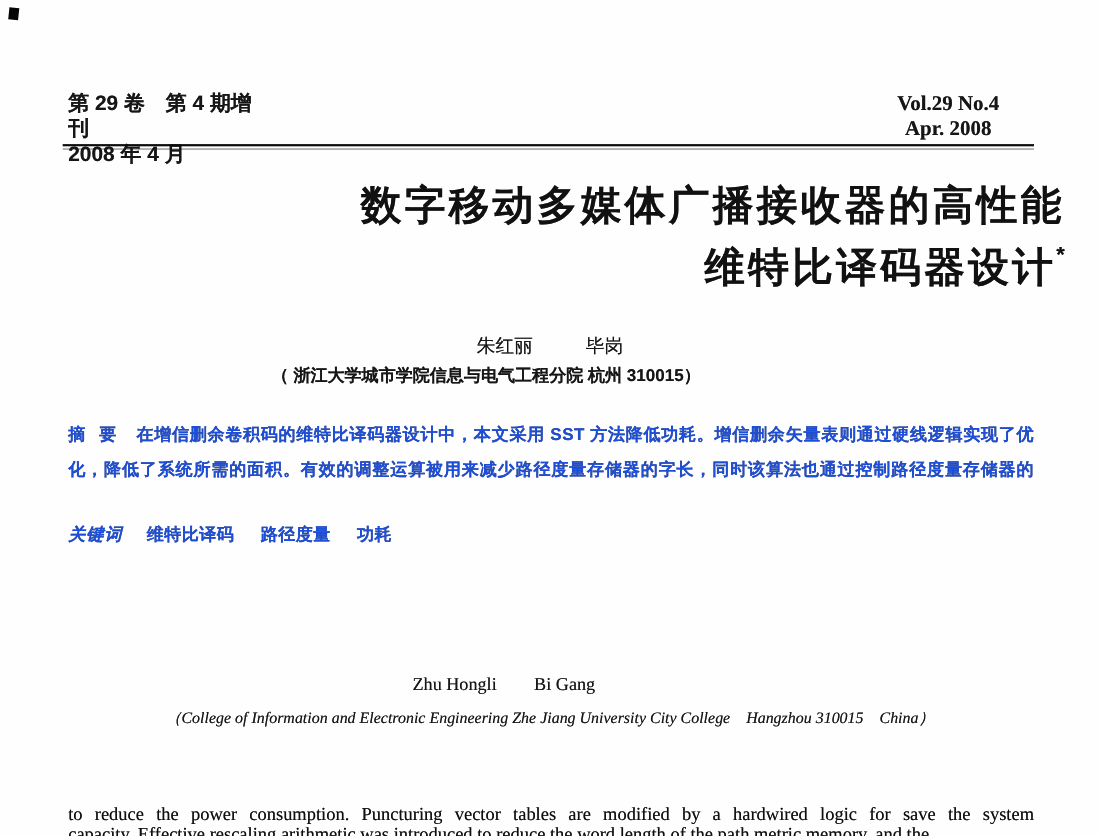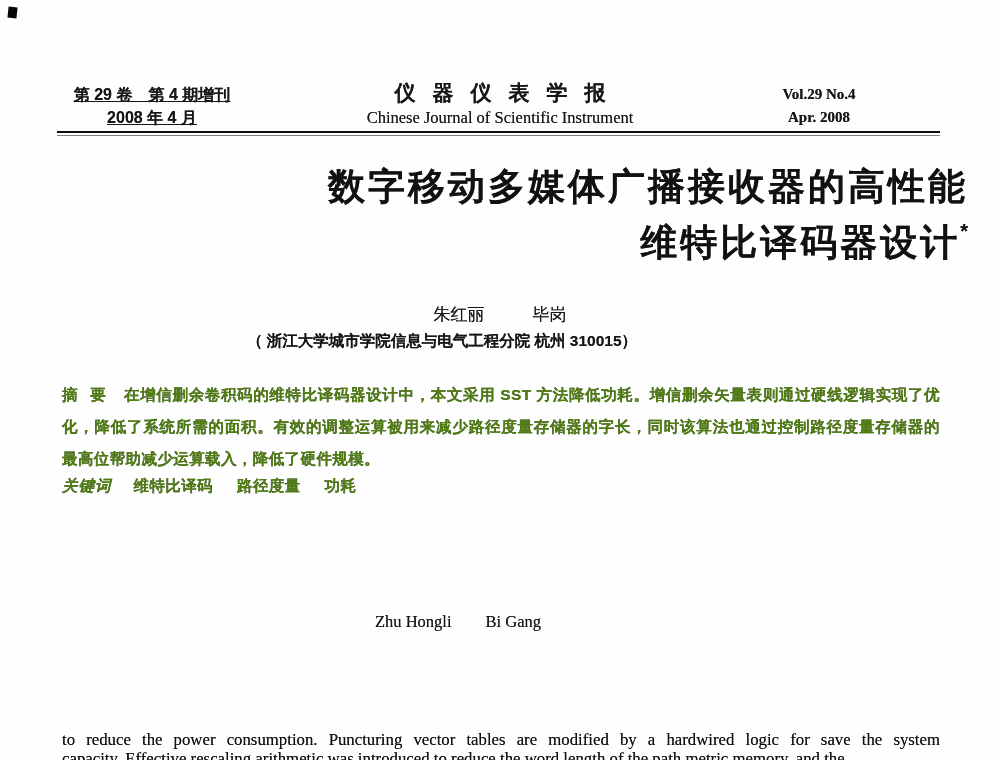--- a/index.html
+++ b/index.html
@@ -12,30 +12,30 @@
     color: #161616;
     font-family: "Liberation Serif", "DejaVu Serif", serif;
     text-shadow: 0 0 0.5px rgba(10,10,10,0.65);
   }
   .abs { position: absolute; }
 
   
   .speck { left: 8px; top: 7px; width: 9px; height: 11px; background: #050505; transform: rotate(6deg); }
 
   
-  .hdr-left  { left: 62px;  top: 83px;  width: 180px; text-align: center;
+  .hdr-left  { left: 62px;  top: 83px;  width: 180px; text-align: left;
                font-family: "Liberation Sans", "DejaVu Sans", sans-serif;
-               font-weight: bold; font-size: 16px; line-height: 23px; text-decoration: underline; }
+               font-weight: bold; font-size: 19px; line-height: 23px; }
   .hdr-center{ left: 0; top: 80px; width: 1000px; text-align: center; }
   .hdr-center .zh { font-family: "Liberation Sans", "DejaVu Sans", sans-serif;
                     font-weight: bold; font-size: 21px; letter-spacing: 17px;
                     text-indent: 17px; line-height: 26px; }
   .hdr-center .en { font-size: 16.5px; line-height: 23px; }
-  .hdr-right { left: 755px; top: 83px; width: 128px; text-align: center;
-               font-weight: bold; font-size: 15px; line-height: 23px; }
+  .hdr-right { left: 798px; top: 83px; width: 128px; text-align: center;
+               font-weight: bold; font-size: 19px; line-height: 23px; }
   .rule-main { left: 57px; top: 131px; width: 883px; height: 2px; background: #0d0d0d; }
   .rule-echo { left: 57px; top: 135px; width: 883px; height: 1px; background: rgba(20,20,20,0.55); }
 
   
   .title-zh { left: 0; width: 968px; text-align: right;
               font-family: "Liberation Sans", "DejaVu Sans", sans-serif;
               font-weight: bold; font-size: 37px; letter-spacing: 3px; color: #111; }
   .title-zh-1 { top: 162px; }
   .title-zh-2 { top: 218px; }
   .title-zh sup { font-size: 20px; position: relative; top: -4px; letter-spacing: 0; }
@@ -45,21 +45,21 @@
                 font-family: "Liberation Sans", "DejaVu Sans", sans-serif;
                 font-weight: normal; font-size: 17px; }
   .authors-zh .gap { display: inline-block; width: 48px; }
   .affil-zh { left: 0; top: 331px; width: 884px; text-align: center;
               font-family: "Liberation Sans", "DejaVu Sans", sans-serif;
               font-weight: bold; font-size: 15.5px; }
 
   
   .zh-abs { left: 62px; width: 878px;
             font-family: "Liberation Sans", "DejaVu Sans", sans-serif;
-            font-weight: bold; font-size: 15.5px; letter-spacing: 0.4px; color: #4d7c0f; }
+            font-weight: bold; font-size: 15.5px; letter-spacing: 0.4px; color: #1d4ed8; }
   .just { text-align: justify; text-align-last: justify; }
   .zh-abs-1 { top: 385px; }
   .zh-abs-2 { top: 417px; }
   .zh-abs-3 { top: 449px; }
   .zh-abs .label { margin-right: 14px; letter-spacing: 4px; }
   .kw-zh { top: 476px; }
   .kw-zh .label { margin-right: 22px; letter-spacing: 1px; font-style: italic; }
   .kw-zh .kw { margin-right: 24px; }
 
   
@@ -81,24 +81,20 @@
 
 <div class="page">
 
   <div class="abs speck"></div>
 
   <div class="abs hdr-left">
     <div>第 29 卷　第 4 期增刊</div>
     <div>2008 年 4 月</div>
   </div>
 
-  <div class="abs hdr-center">
-    <div class="zh">仪器仪表学报</div>
-    <div class="en">Chinese Journal of Scientific Instrument</div>
-  </div>
 
   <div class="abs hdr-right">
     <div>Vol.29 No.4</div>
     <div>Apr. 2008</div>
   </div>
 
   <div class="abs rule-main"></div>
   <div class="abs rule-echo"></div>
 
   <div class="abs title-zh title-zh-1">数字移动多媒体广播接收器的高性能</div>
@@ -106,27 +102,27 @@
 
   <div class="abs authors-zh">
     <span>朱红丽</span><span class="gap"></span><span>毕岗</span>
   </div>
   <div class="abs affil-zh">（ 浙江大学城市学院信息与电气工程分院  杭州  310015）</div>
 
   <div class="abs zh-abs zh-abs-1 just">
     <span class="label">摘 要</span><span>在增信删余卷积码的维特比译码器设计中，本文采用 SST 方法降低功耗。增信删余矢量表则通过硬线逻辑实现了优</span>
   </div>
   <div class="abs zh-abs zh-abs-2 just">化，降低了系统所需的面积。有效的调整运算被用来减少路径度量存储器的字长，同时该算法也通过控制路径度量存储器的</div>
-  <div class="abs zh-abs zh-abs-3">最高位帮助减少运算载入，降低了硬件规模。</div>
 
   <div class="abs zh-abs kw-zh">
     <span class="label">关键词</span><span class="kw">维特比译码</span><span class="kw">路径度量</span><span class="kw">功耗</span>
   </div>
 
 
   <div class="abs authors-en">
     <span>Zhu Hongli</span><span class="gap"></span><span>Bi Gang</span>
   </div>
+  <div class="abs affil-en">（College of Information and Electronic Engineering Zhe Jiang University City College　Hangzhou 310015　China）</div>
 
   <div class="abs en-abs en-abs-2 just">to reduce the power consumption. Puncturing vector tables are modified by a hardwired logic for save the system</div>
   <div class="abs en-abs en-abs-3">capacity. Effective rescaling arithmetic was introduced to reduce the word length of the path metric memory, and the</div>
 
 </div>
 
 </body></html>

